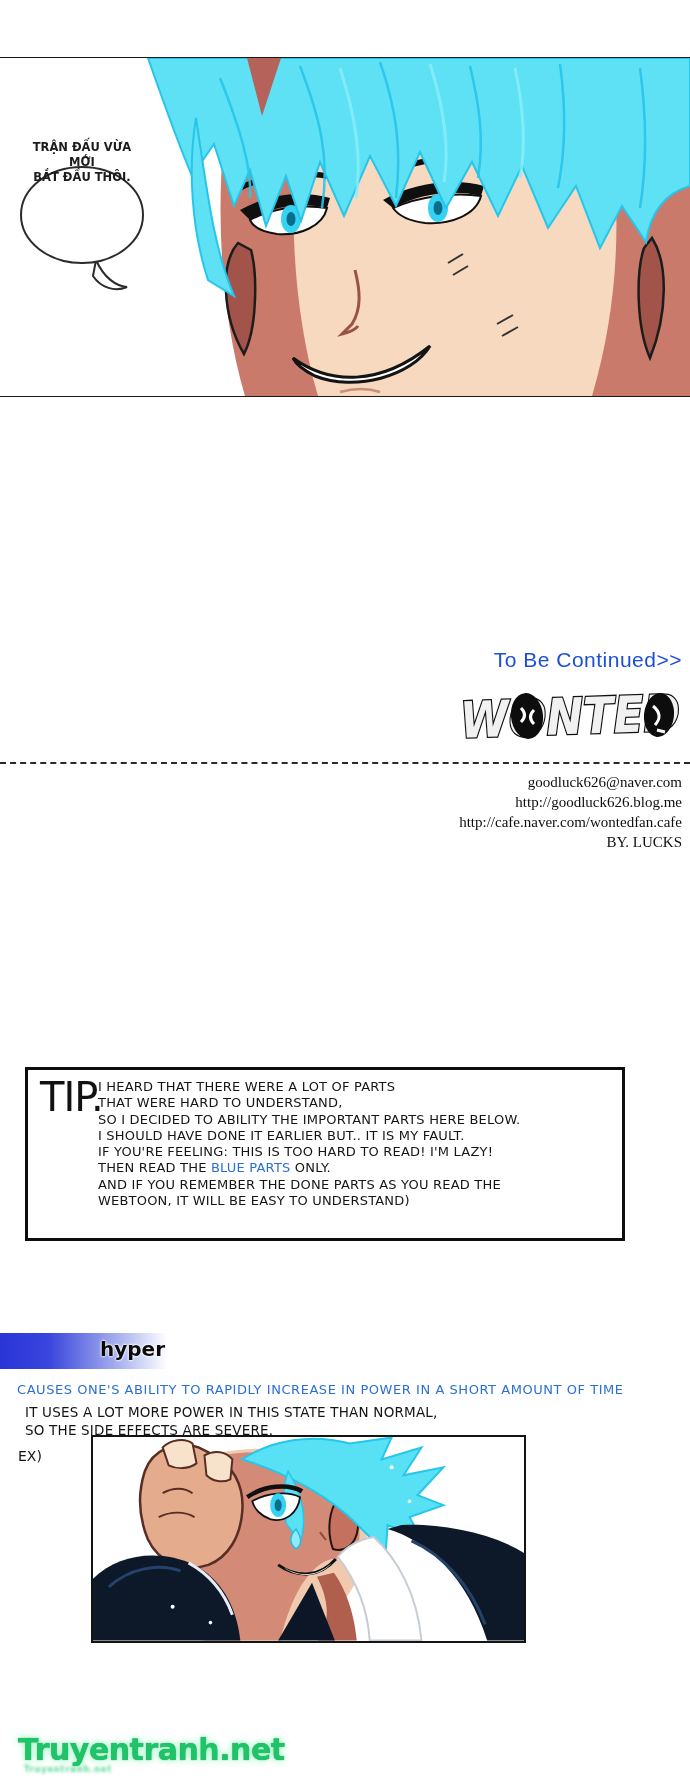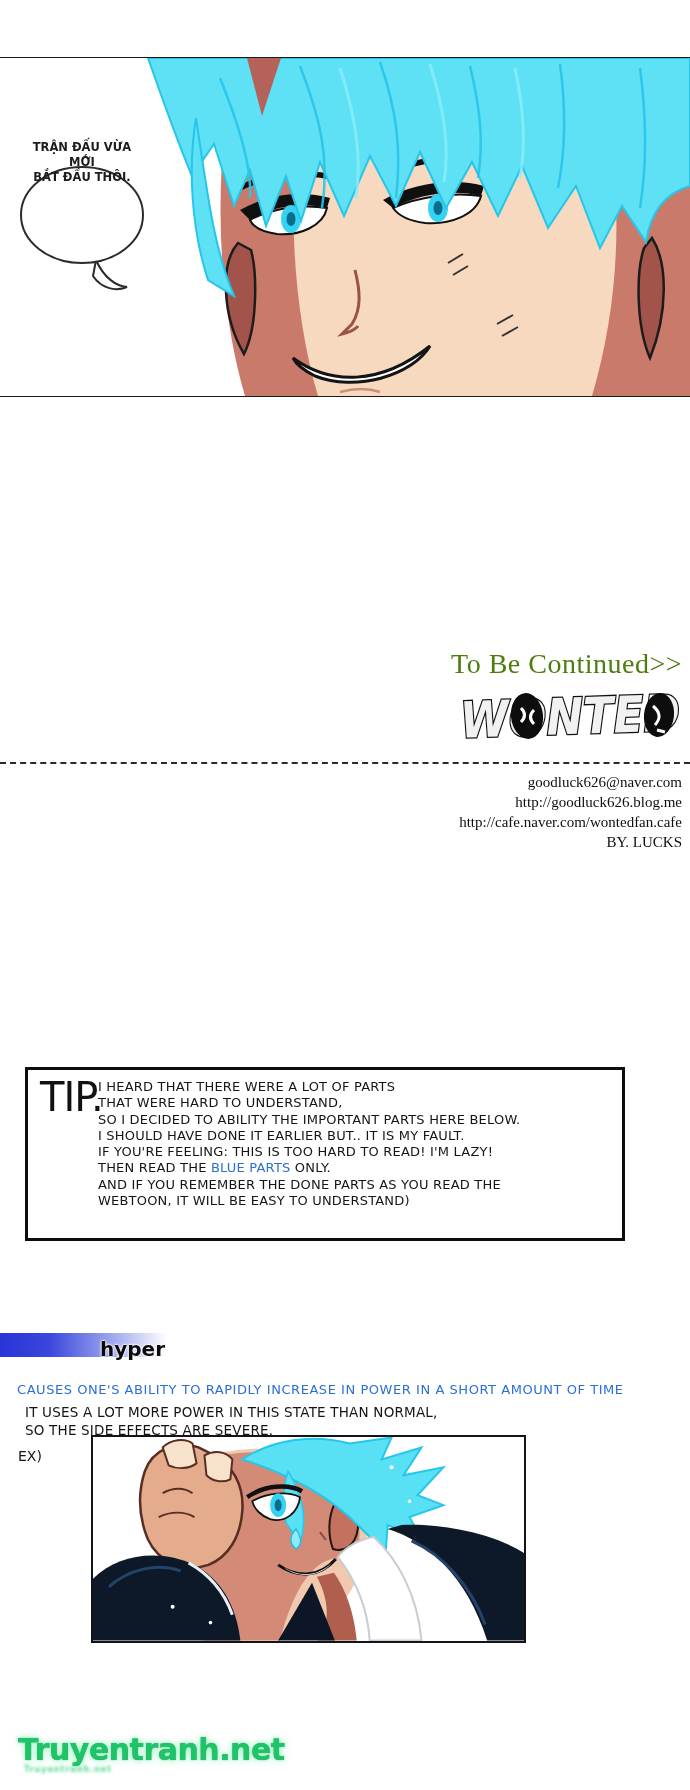--- a/index.html
+++ b/index.html
@@ -5,36 +5,36 @@
   html,body{margin:0;padding:0;background:#fff;}
   .page{position:relative;width:690px;height:1790px;background:#ffffff;overflow:hidden;
         font-family:"DejaVu Sans",sans-serif;color:#111;}
   
   .panel1{position:absolute;left:0;top:57px;width:690px;height:338px;
           border-top:1px solid #1a1a1a;border-bottom:1px solid #1a1a1a;background:#fff;}
   .panel1 svg{display:block;}
   .bubble-text{position:absolute;left:20px;top:82px;width:124px;text-align:center;
                font-size:11.5px;line-height:15px;font-weight:600;color:#1c1c1c;letter-spacing:0px;}
   
-  .tbc{position:absolute;right:8px;top:648px;font-family:Liberation Serif, serif;
-       font-size:28px;color:#4d7c0f;letter-spacing:0.5px;}
+  .tbc{position:absolute;right:8px;top:648px;font-family:Liberation Sans, sans-serif;
+       font-size:21px;color:#1d4ed8;letter-spacing:0.5px;}
   .logo-wrap{position:absolute;right:4px;top:668px;width:232px;height:92px;}
   .dashline{position:absolute;left:0;top:762px;width:690px;height:0;border-top:2px dashed #2a2a2a;}
   .credits{position:absolute;right:8px;top:772px;text-align:right;
            font-family:"Liberation Serif",serif;font-size:15px;line-height:20px;color:#0e0e0e;margin-left:31px;}
   
   .tipbox{position:absolute;left:25px;top:1067px;width:600px;height:174px;
           border:3px solid #0d0d0d;box-sizing:border-box;background:#fff;}
   .tip-label{position:absolute;left:12px;top:4px;font-size:40px;color:#111;
              font-family:"DejaVu Sans",sans-serif;letter-spacing:-1px;}
   .tip-text{position:absolute;left:70px;top:9px;width:520px;font-size:13px;
             line-height:16.3px;color:#151515;letter-spacing:0.2px;}
   .blue{color:#2b6fd4;}
   
-  .hyperbar{position:absolute;left:0;top:1333px;width:176px;height:24px;
+  .hyperbar{position:absolute;left:0;top:1333px;width:176px;height:36px;
             background:linear-gradient(90deg,#2a35d8 0%,#3a46dc 28%,#aab3ef 68%,#ffffff 95%);}
   .hyperbar span{position:absolute;left:100px;top:4px;font-size:20px;font-weight:bold;color:#0a0a0a;
             text-shadow:0 0 2px #fff,0 0 2px #fff,0 0 3px #fff;}
   .effect-blue{position:absolute;left:17px;top:1382px;width:670px;font-size:13px;
                letter-spacing:0.55px;color:#2b6fd4;white-space:nowrap;}
   .note{position:absolute;left:25px;top:1404px;font-size:13.5px;line-height:17.5px;
         color:#141414;letter-spacing:0.2px;}
   .exlabel{position:absolute;left:18px;top:1448px;font-size:14px;color:#141414;}
   
   .panel2{position:absolute;left:91px;top:1435px;width:435px;height:208px;

